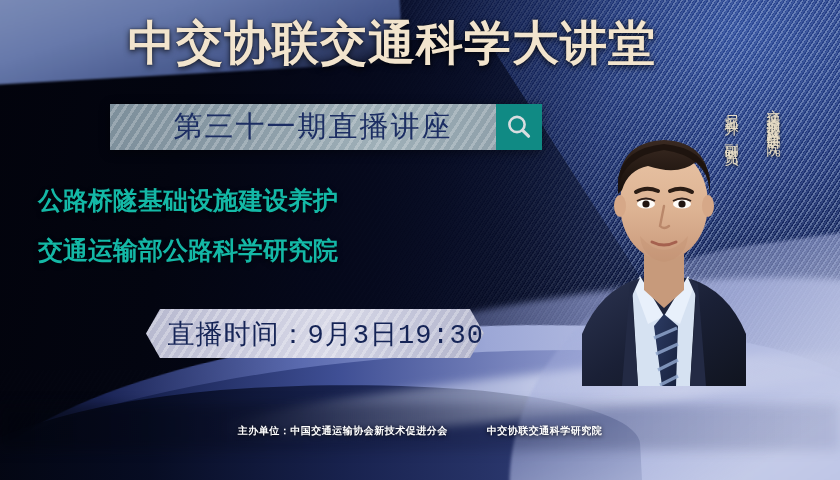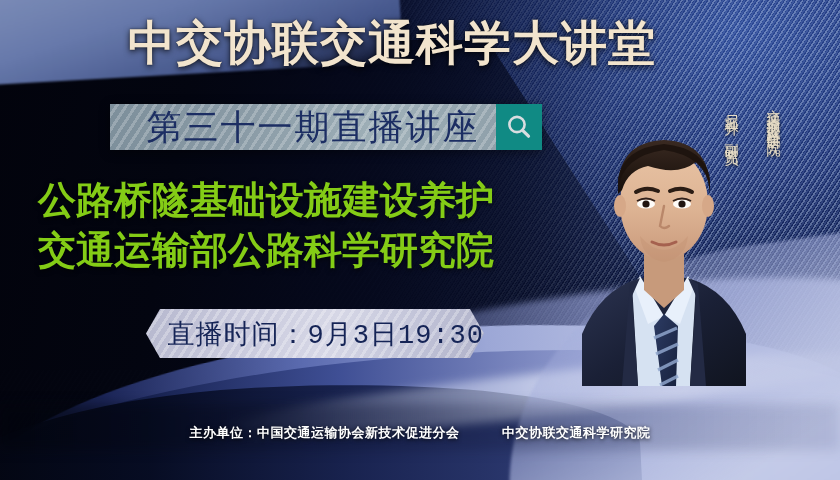--- a/index.html
+++ b/index.html
@@ -168,46 +168,46 @@
         rgba(255,255,255,0.22) 5px,
         rgba(255,255,255,0.22) 8px);
   }
   .session-text {
     position: relative;
     z-index: 2;
     height: 100%;
     display: flex;
     align-items: center;
     justify-content: center;
-    font-size: 35px;
+    font-size: 29px;
     letter-spacing: 2px;
     color: #1c2e63;
     font-weight: 400;
     padding-left: 20px;
     border-radius: 11px;
   }
   .search-box {
     width: 46px;
     background: #108a84;
     display: flex;
     align-items: center;
     justify-content: center;
   }
   .search-box svg { display: block; }
 
   
   .topic {
     position: absolute;
     left: 38px; top: 178px;
     width: 560px;
-    font-size: 38px;
+    font-size: 25px;
     line-height: 50px;
     font-weight: 700;
     letter-spacing: 0px;
-    color: #84cc16;
+    color: #14b8a6;
     text-shadow: 0 2px 5px rgba(0,0,0,0.6);
     white-space: nowrap;
   }
 
   
   .time-pill {
     position: absolute;
     left: 146px; top: 309px;
     width: 338px; height: 49px;
     background: linear-gradient(105deg, #b6b8ce 0%, #c9cadd 28%, #d6d7e6 55%, #c0c2d7 80%, #b0b2c9 100%);
@@ -262,21 +262,21 @@
     left: 764px; top: 98px;
     font-size: 14px;
     height: 260px;
   }
 
   
   .footer {
     position: absolute;
     left: 0; right: 0; top: 424px;
     text-align: center;
-    font-size: 13px;
+    font-size: 10px;
     font-weight: 700;
     letter-spacing: 0.5px;
     color: #ffffff;
     text-shadow: 0 1px 4px rgba(0,0,0,0.85);
   }
   .footer .gap { display: inline-block; width: 26px; }
 </style>
 </head>
 <body>
 

